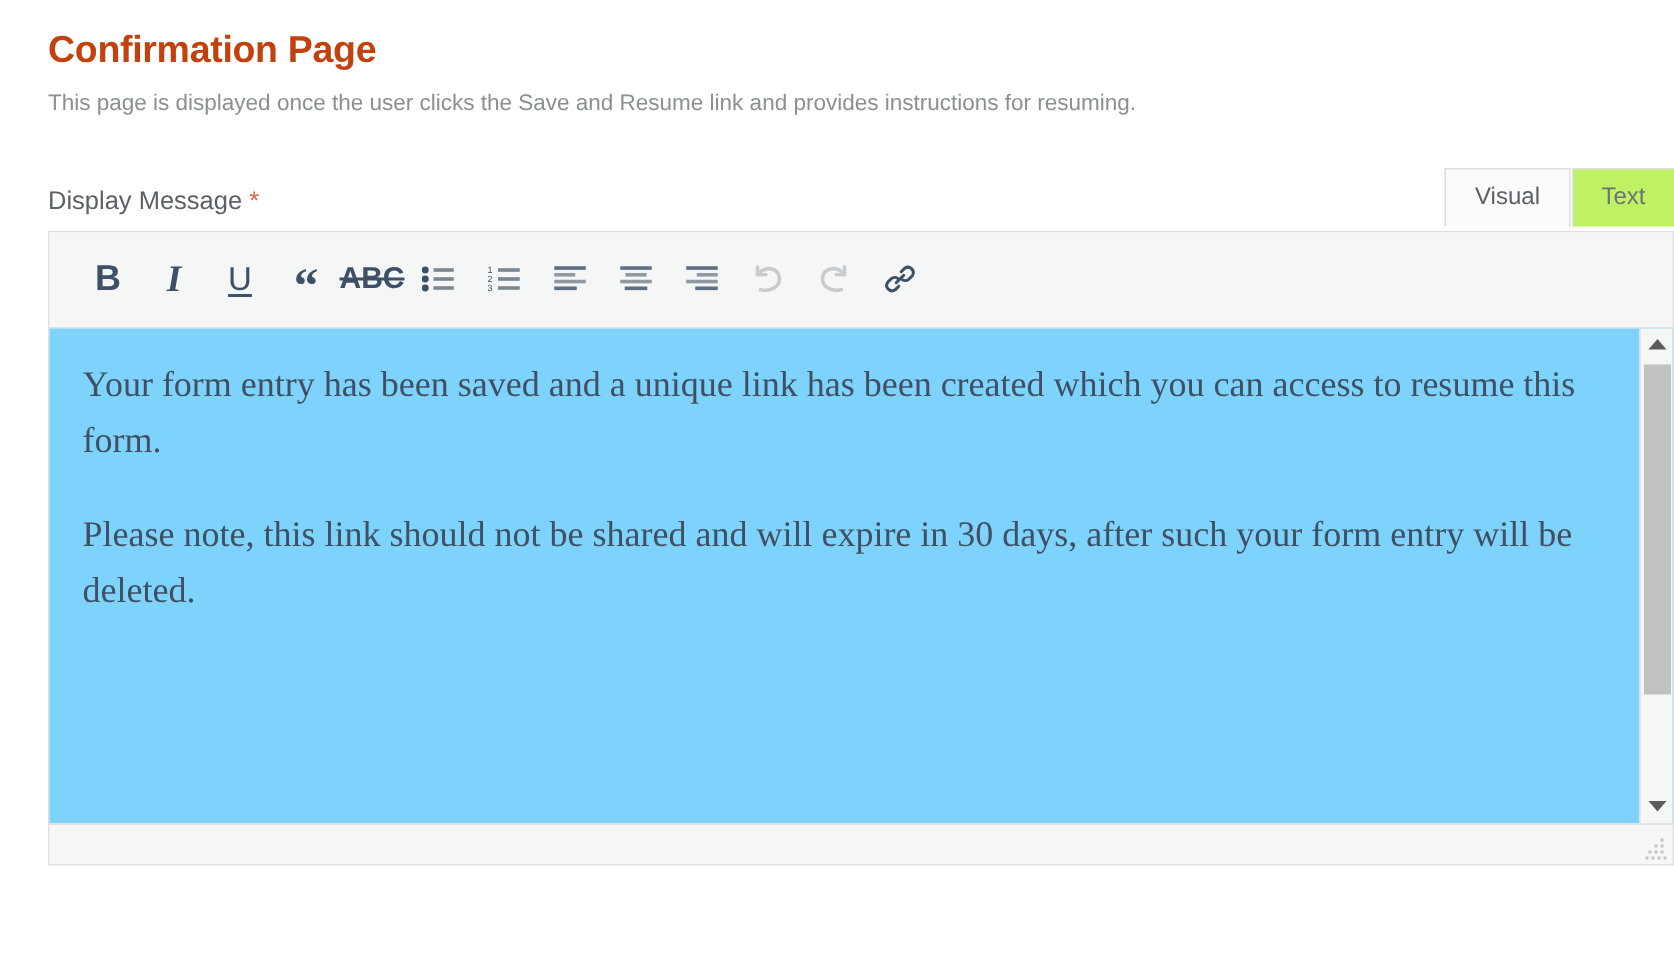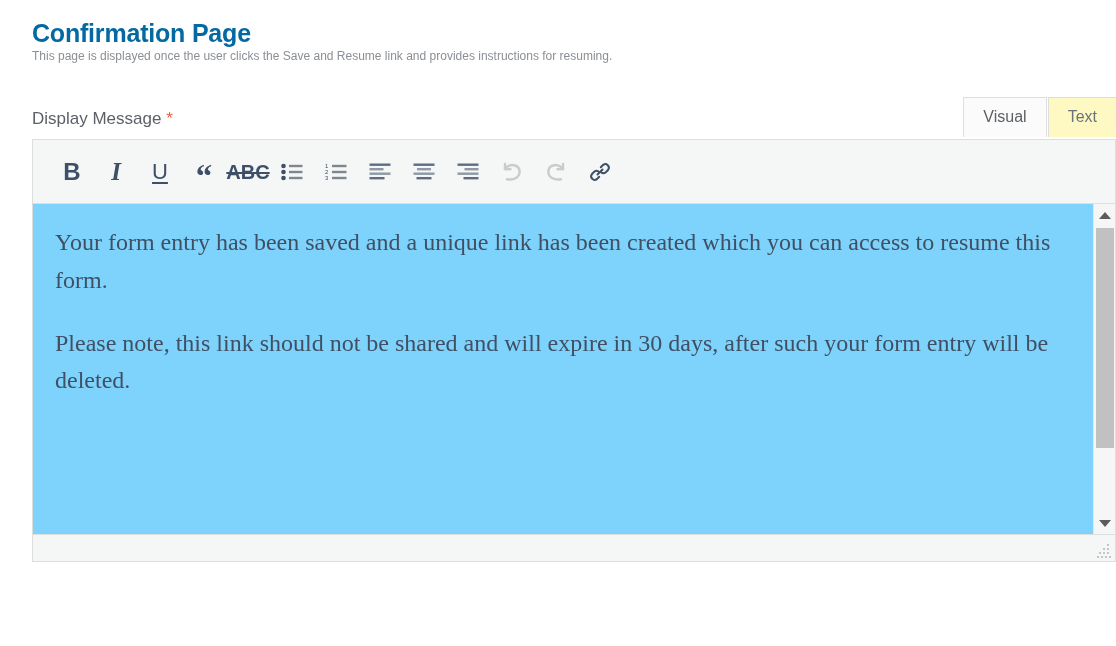--- a/index.html
+++ b/index.html
@@ -18,28 +18,28 @@
 
   .page {
     padding: 18px 0 0 32px;
     box-sizing: border-box;
     width: 1116px;
   }
 
   .page-title {
     font-size: 25px;
     font-weight: bold;
-    color: #0369a1;
-    margin: 0 0 0 0;
+    color: #c2410c;
+    margin: 0 0 10px 0;
     letter-spacing: -0.2px;
     line-height: 1.2;
   }
 
   .page-desc {
-    font-size: 12px;
+    font-size: 15px;
     color: #8a8f94;
     line-height: 1.45;
     margin: 0;
     max-width: 1070px;
     font-weight: normal;
   }
 
   .field-row {
     margin-top: 32px;
     position: relative;
@@ -64,21 +64,21 @@
     top: 0px;
     display: flex;
     align-items: flex-end;
   }
   .editor-tab {
     font-size: 16px;
     padding: 10px 19px 11px 19px;
     border: 1px solid #dedede;
     border-bottom: none;
     color: #6b7378;
-    background: #fef9c3;
+    background: #bef264;
     line-height: 1.1;
     margin-left: 1px;
     position: relative;
     top: 0px;
   }
   .editor-tab.active {
     background: #fbfbfb;
     color: #5b6166;
     border-color: #dedede;
     z-index: 3;

